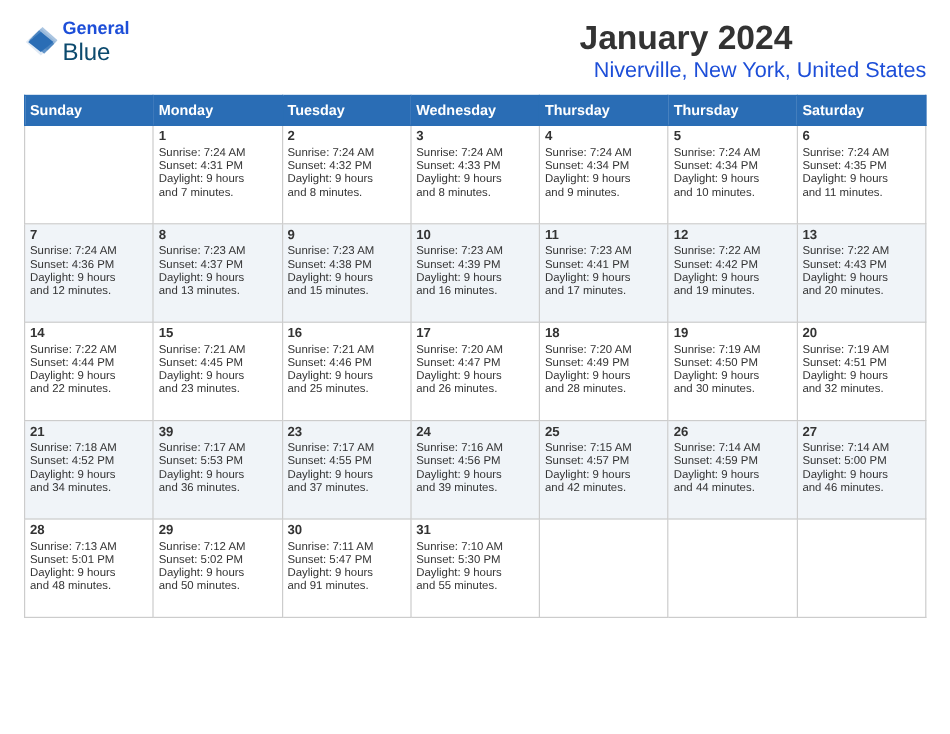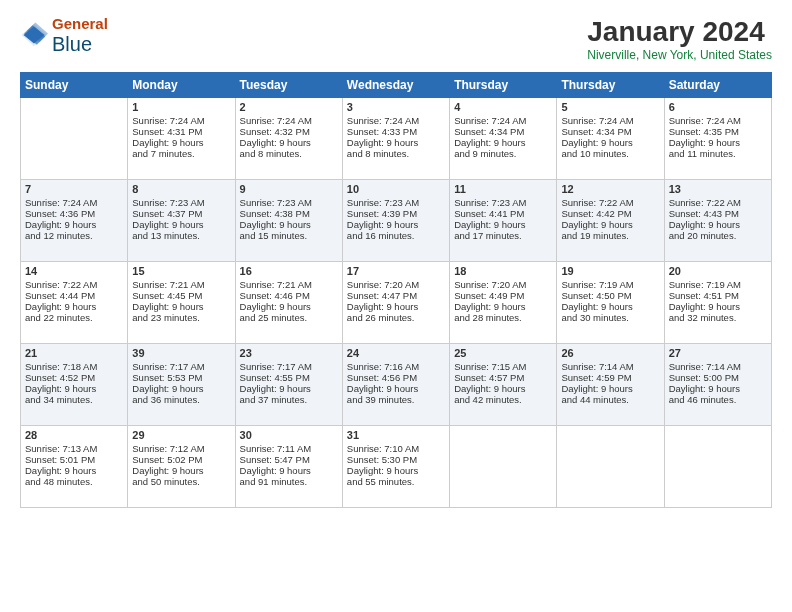--- a/index.html
+++ b/index.html
@@ -28,42 +28,43 @@
       gap: 2px;
     }
     .logo-text {
       display: flex;
       flex-direction: column;
       line-height: 1.1;
     }
     .logo-general {
       font-size: 15px;
       font-weight: bold;
-      color: #c2410c;
+      color: #1d4ed8;
     }
     .logo-blue {
       font-size: 20px;
       font-weight: normal;
       color: #0c4a6e;
     }
     .logo-icon {
       width: 28px;
       height: 28px;
       margin-right: 2px;
     }
     .title-block {
     }
     .month-title {
       font-size: 28px;
       font-weight: bold;
       color: #333;
     }
     .location {
-      font-size: 12px;
-      color: #15803d;
+      font-size: 18px;
+      color: #1d4ed8;
+      margin-left: 12px;
     }
     table {
       width: 100%;
       border-collapse: collapse;
       table-layout: fixed;
     }
     thead tr th {
       background: #2a6db5;
       color: #fff;
       font-size: 12px;

